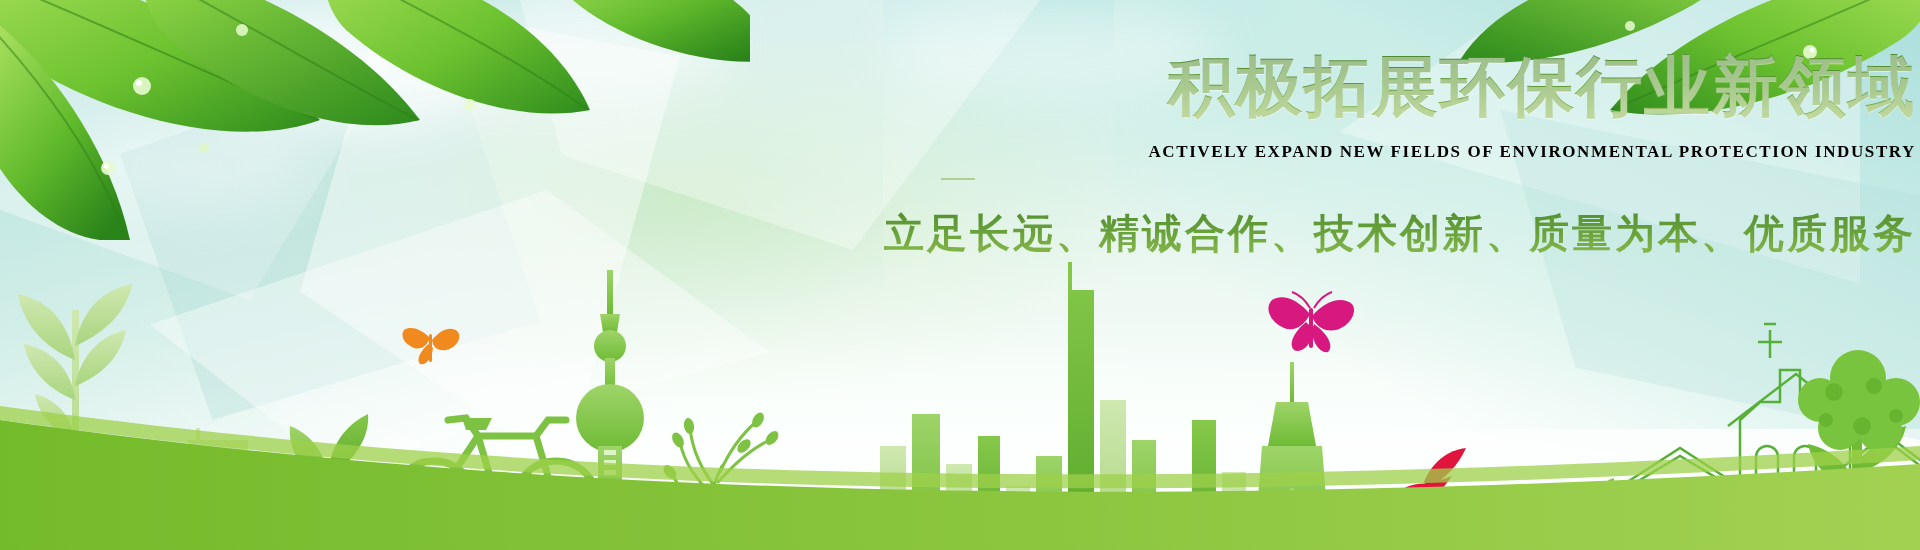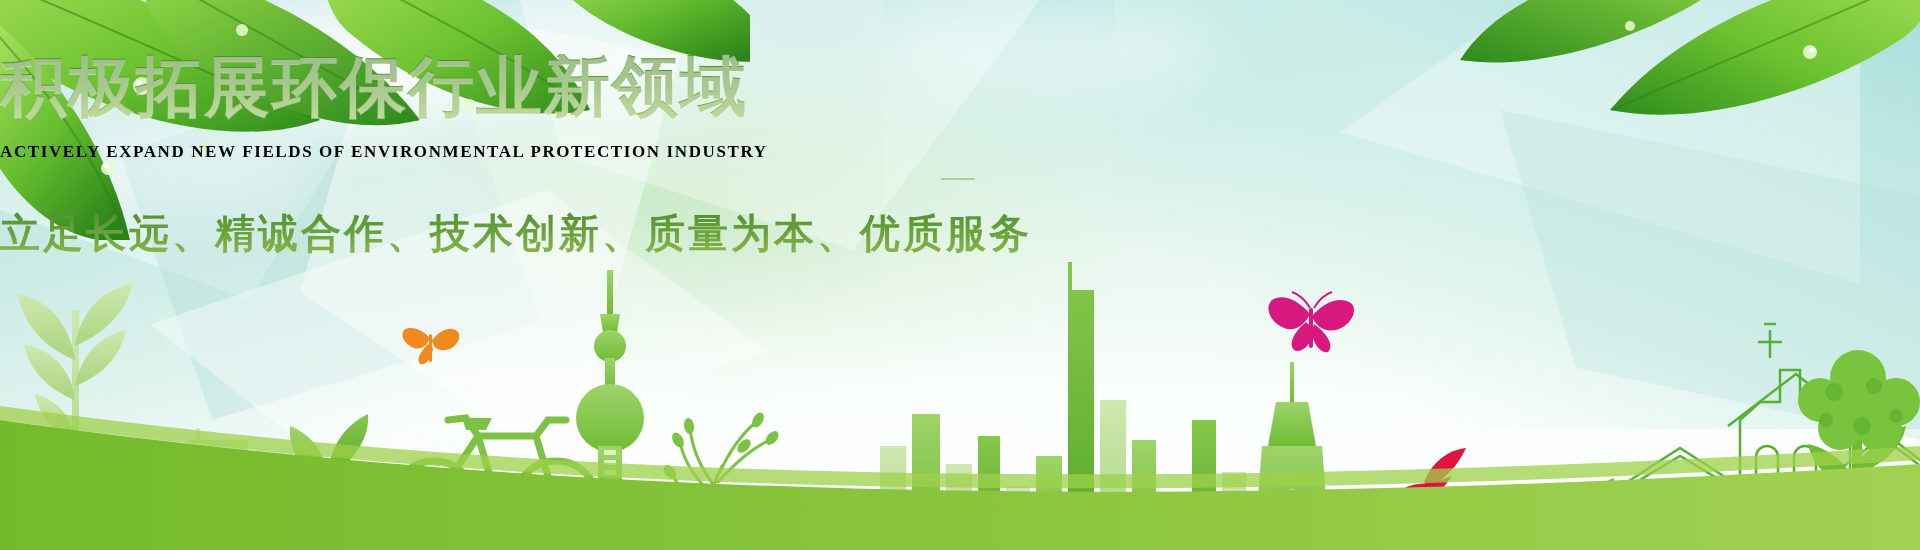--- a/index.html
+++ b/index.html
@@ -51,21 +51,21 @@
   .c4{left:60px;top:120px;width:260px;height:90px;opacity:.5;}
 
   
   .leaf-corner{position:absolute;top:0;pointer-events:none;}
   .leaf-tl{left:-10px;width:760px;height:240px;}
   .leaf-tr{right:-10px;width:470px;height:150px;transform:scaleX(-1);}
 
   
   .text-wrap{
     position:absolute;left:0;right:4px;top:54px;
-    text-align:left;z-index:6;
+    text-align:right;z-index:6;
   }
   .title{
     font-family:"Liberation Serif",serif;
     font-size:66px;line-height:1;
     font-weight:700;
     letter-spacing:2px;
     color:#5c8f33;
     background:linear-gradient(180deg,#4e8a2e 0%,#5f9a33 45%,#8fba4d 100%);
     -webkit-background-clip:text;background-clip:text;
     -webkit-text-fill-color:transparent;

